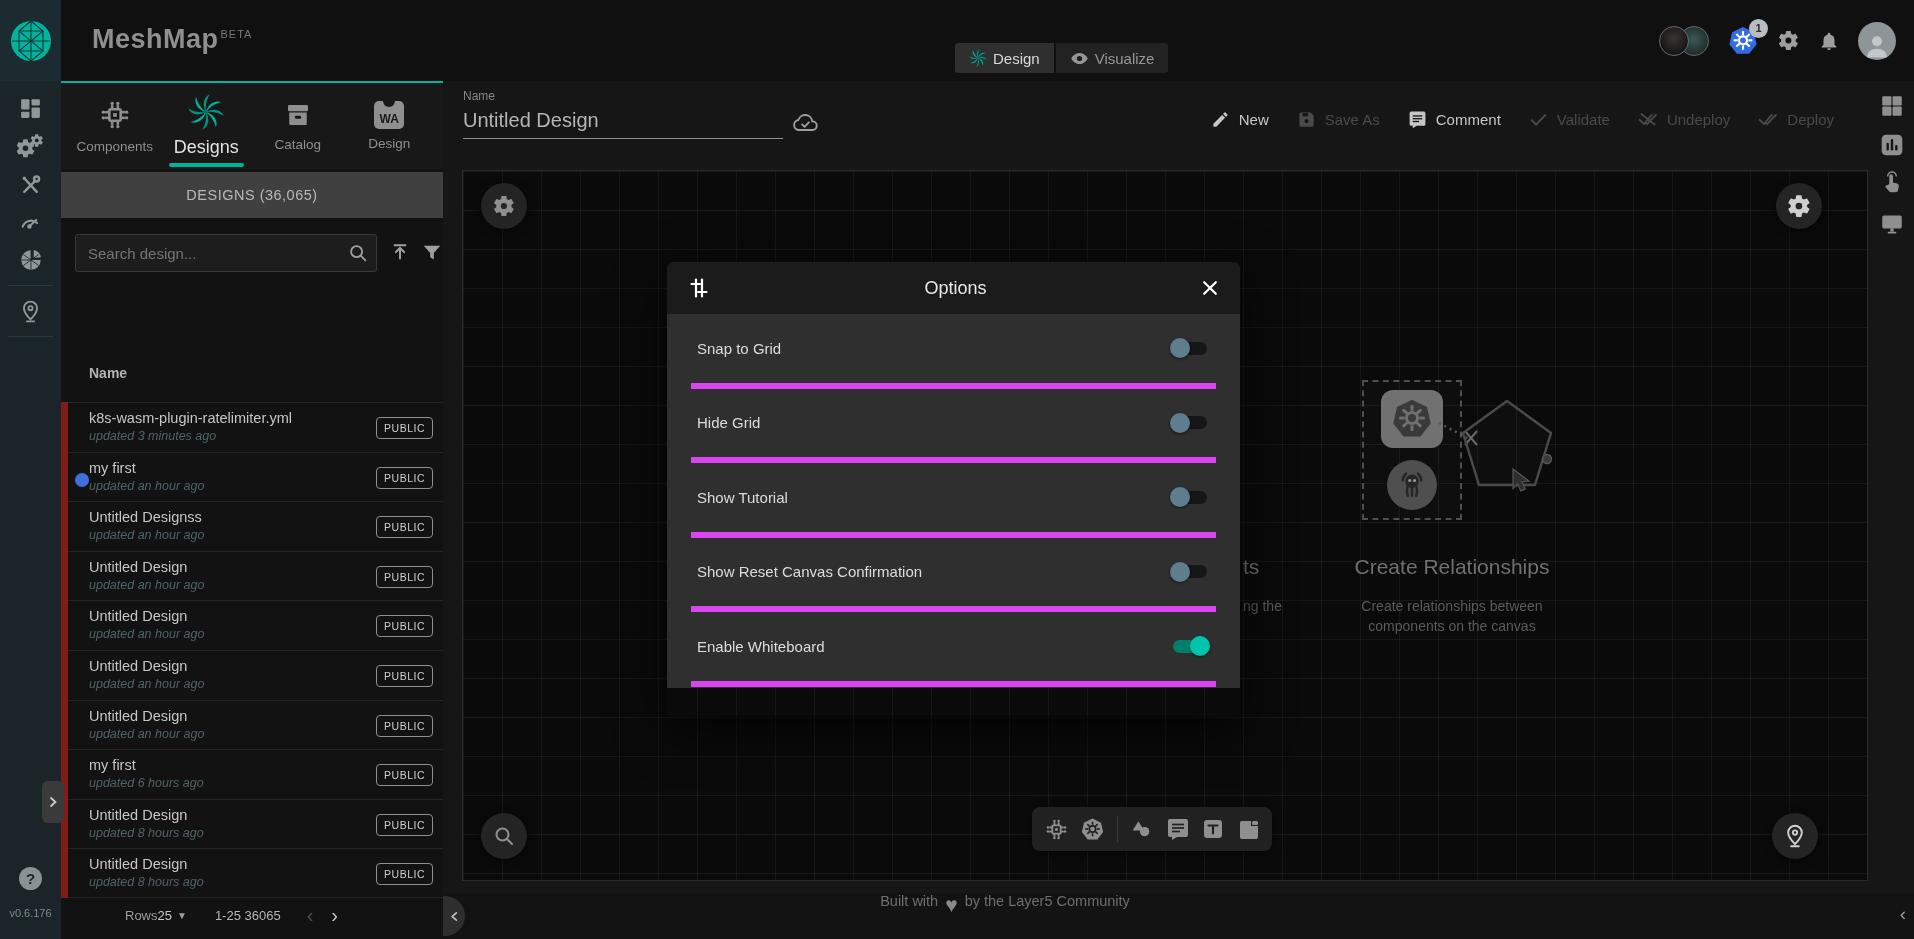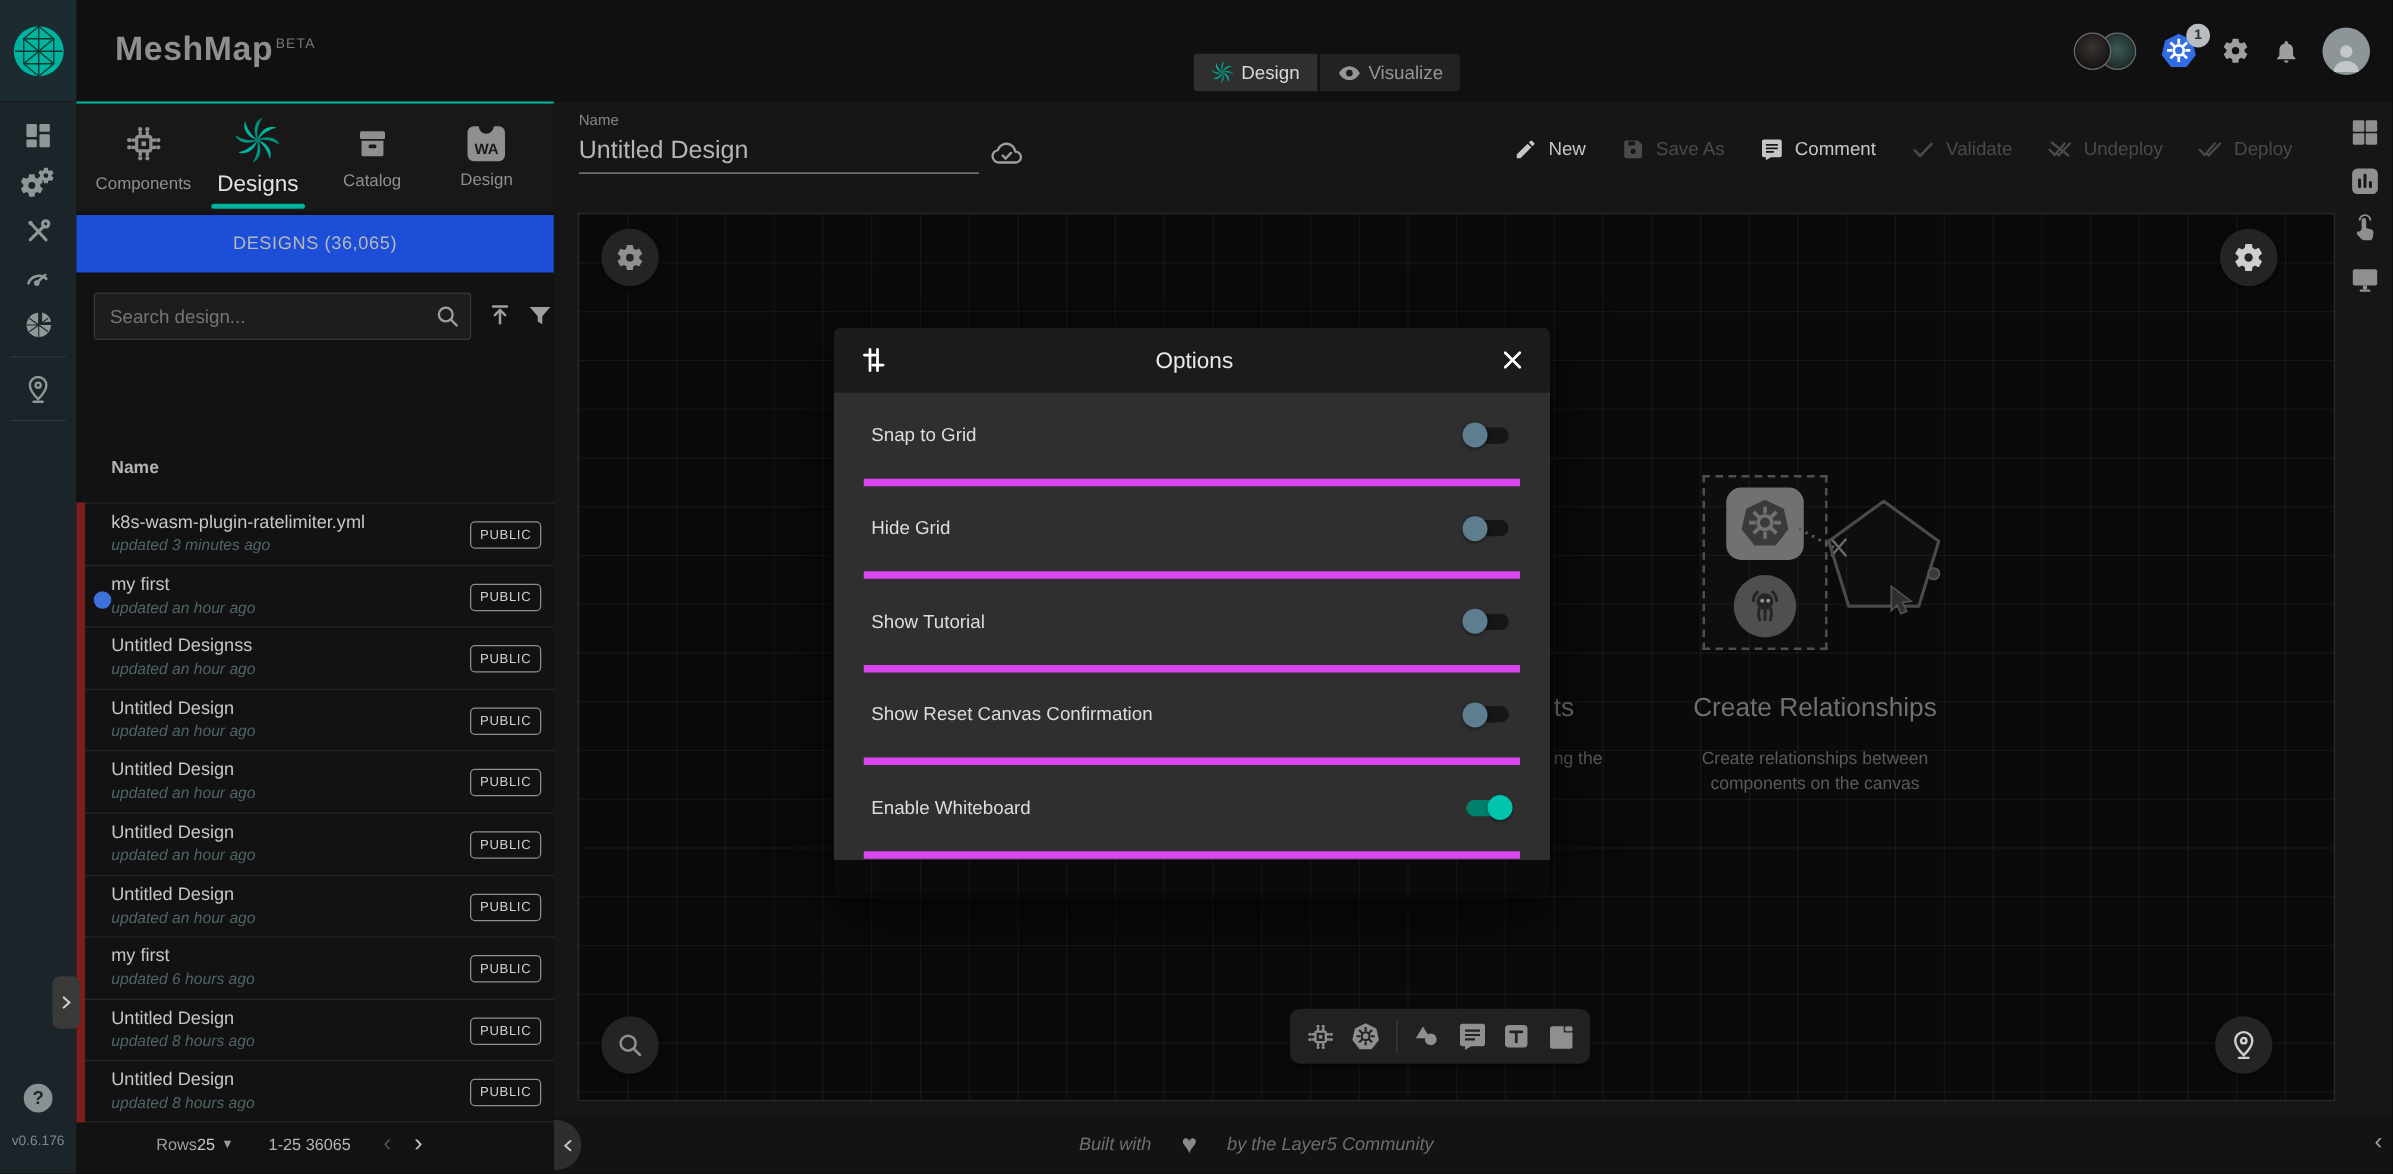--- a/index.html
+++ b/index.html
@@ -36,21 +36,21 @@
 
   
   .left-panel { position:absolute; left:61px; top:81px; width:382px; height:858px; background:#121212; border-top:2px solid #00B39F; z-index:3; }
   .panel-tabs { position:absolute; left:0; top:0; width:382px; height:86px; background:#181818; display:flex; justify-content:space-around; padding:0 8px; }
   .ptab { display:flex; flex-direction:column; align-items:center; justify-content:center; gap:7px; cursor:pointer; color:#8f8f8f; position:relative; width:92px; }
   .ptab .plabel { font-size:13.5px; }
   .ptab.active .plabel { color:#e2e2e2; font-size:18px; }
   .ptab.active::after { content:""; position:absolute; bottom:2px; left:8px; right:8px; height:4px; border-radius:2px; background:#00B39F; }
   .wa-sq { width:30px; height:28px; background:#8f8f8f; border-radius:5px; color:#1a1a1a; font-size:12px; font-weight:bold; display:flex; align-items:flex-end; justify-content:center; padding-bottom:3px; position:relative; }
   .wa-sq::before { content:""; position:absolute; top:-1px; left:9px; width:12px; height:7px; background:#181818; border-radius:0 0 7px 7px; }
-  .section-header { position:absolute; left:0; top:89px; width:382px; height:46px; background:#1d4ed8; display:flex; align-items:center; justify-content:center; font-size:14.5px; letter-spacing:.5px; color:#b8b8b8; }
+  .section-header { position:absolute; left:0; top:89px; width:382px; height:46px; background:#404040; display:flex; align-items:center; justify-content:center; font-size:14.5px; letter-spacing:.5px; color:#b8b8b8; }
   .search-row { position:absolute; left:0; top:148px; width:382px; height:44px; display:flex; align-items:center; }
   .search-box { position:relative; margin-left:14px; width:302px; height:38px; }
   .search-input { width:100%; height:100%; background:#1d1d1d; border:1px solid #383838; border-radius:3px; color:#cfcfcf; font-size:15px; padding:0 36px 0 12px; outline:none; font-family:"Liberation Sans", sans-serif; }
   .search-input::placeholder { color:#757575; }
   .search-glass { position:absolute; right:8px; top:8px; color:#9e9e9e; cursor:pointer; }
   .search-actions { display:flex; gap:10px; margin-left:12px; color:#9e9e9e; }
   .search-actions > div { cursor:pointer; }
   .name-col-header { position:absolute; left:28px; top:282px; font-size:14px; font-weight:bold; color:#b3b3b3; }
   .design-list { position:absolute; left:0; top:319px; width:382px; border-left:7px solid #7f1d1d; }
   .design-row { position:relative; height:49.6px; border-top:1px solid #262626; padding:7px 0 0 21px; cursor:pointer; }
@@ -90,21 +90,21 @@
   .tut-circle { width:50px; height:50px; background:#4f4f4f; border-radius:50%; margin:12px auto 0; display:flex; align-items:center; justify-content:center; }
   .tut-pentagon { position:absolute; left:992px; top:310px; z-index:1; }
   .tut-title { position:absolute; left:859px; top:474px; width:300px; text-align:center; font-size:21px; color:#707070; }
   .tut-desc { position:absolute; left:859px; top:515px; width:300px; text-align:center; font-size:14px; line-height:20px; color:#5b5b5b; }
   .frag-title { position:absolute; left:800px; top:474px; font-size:21px; color:#707070; }
   .frag-line { position:absolute; left:800px; top:517px; font-size:14px; color:#5b5b5b; }
   .right-rail { position:absolute; left:1432px; top:12px; width:34px; display:flex; flex-direction:column; align-items:center; gap:13px; color:#8f8f8f; }
   .right-rail > div { cursor:pointer; }
   .bottom-bar { position:absolute; left:0; top:812px; width:1471px; height:46px; background:#131313; }
   .bb-handle { position:absolute; left:0; top:3px; width:22px; height:40px; background:#2e2e2e; border-radius:0 20px 20px 0; display:flex; align-items:center; justify-content:center; color:#c9c9c9; font-size:16px; cursor:pointer; }
-  .bb-text { position:absolute; left:412px; top:0; width:300px; height:46px; display:flex; align-items:center; justify-content:center; gap:24px; font-size:14.5px; color:#6e6e6e;font-style:italic; }
+  .bb-text { position:absolute; left:412px; top:0; width:300px; height:46px; display:flex; justify-content:center; gap:7px; font-size:14.5px; color:#6e6e6e; }
   .bb-heart { font-size:21px; color:#8a8a8a; }
   .bb-chevron { position:absolute; right:8px; top:10px; font-size:19px; color:#9e9e9e; cursor:pointer; }
 
   
   .modal { position:absolute; left:667px; top:262px; width:573px; height:454px; border-radius:6px; overflow:hidden; box-shadow:0 14px 50px rgba(0,0,0,.7); z-index:10; }
   .modal-header { height:52px; background:#1b1b1b; display:flex; align-items:center; padding:0 20px; }
   .modal-title { flex:1; text-align:center; font-size:18px; color:#e8e8e8; }
   .modal-tune { color:#ffffff; cursor:pointer; }
   .modal-close { color:#ffffff; cursor:pointer; }
   .modal-body { height:374px; background:#2f2f2f; padding:0 24px; }

